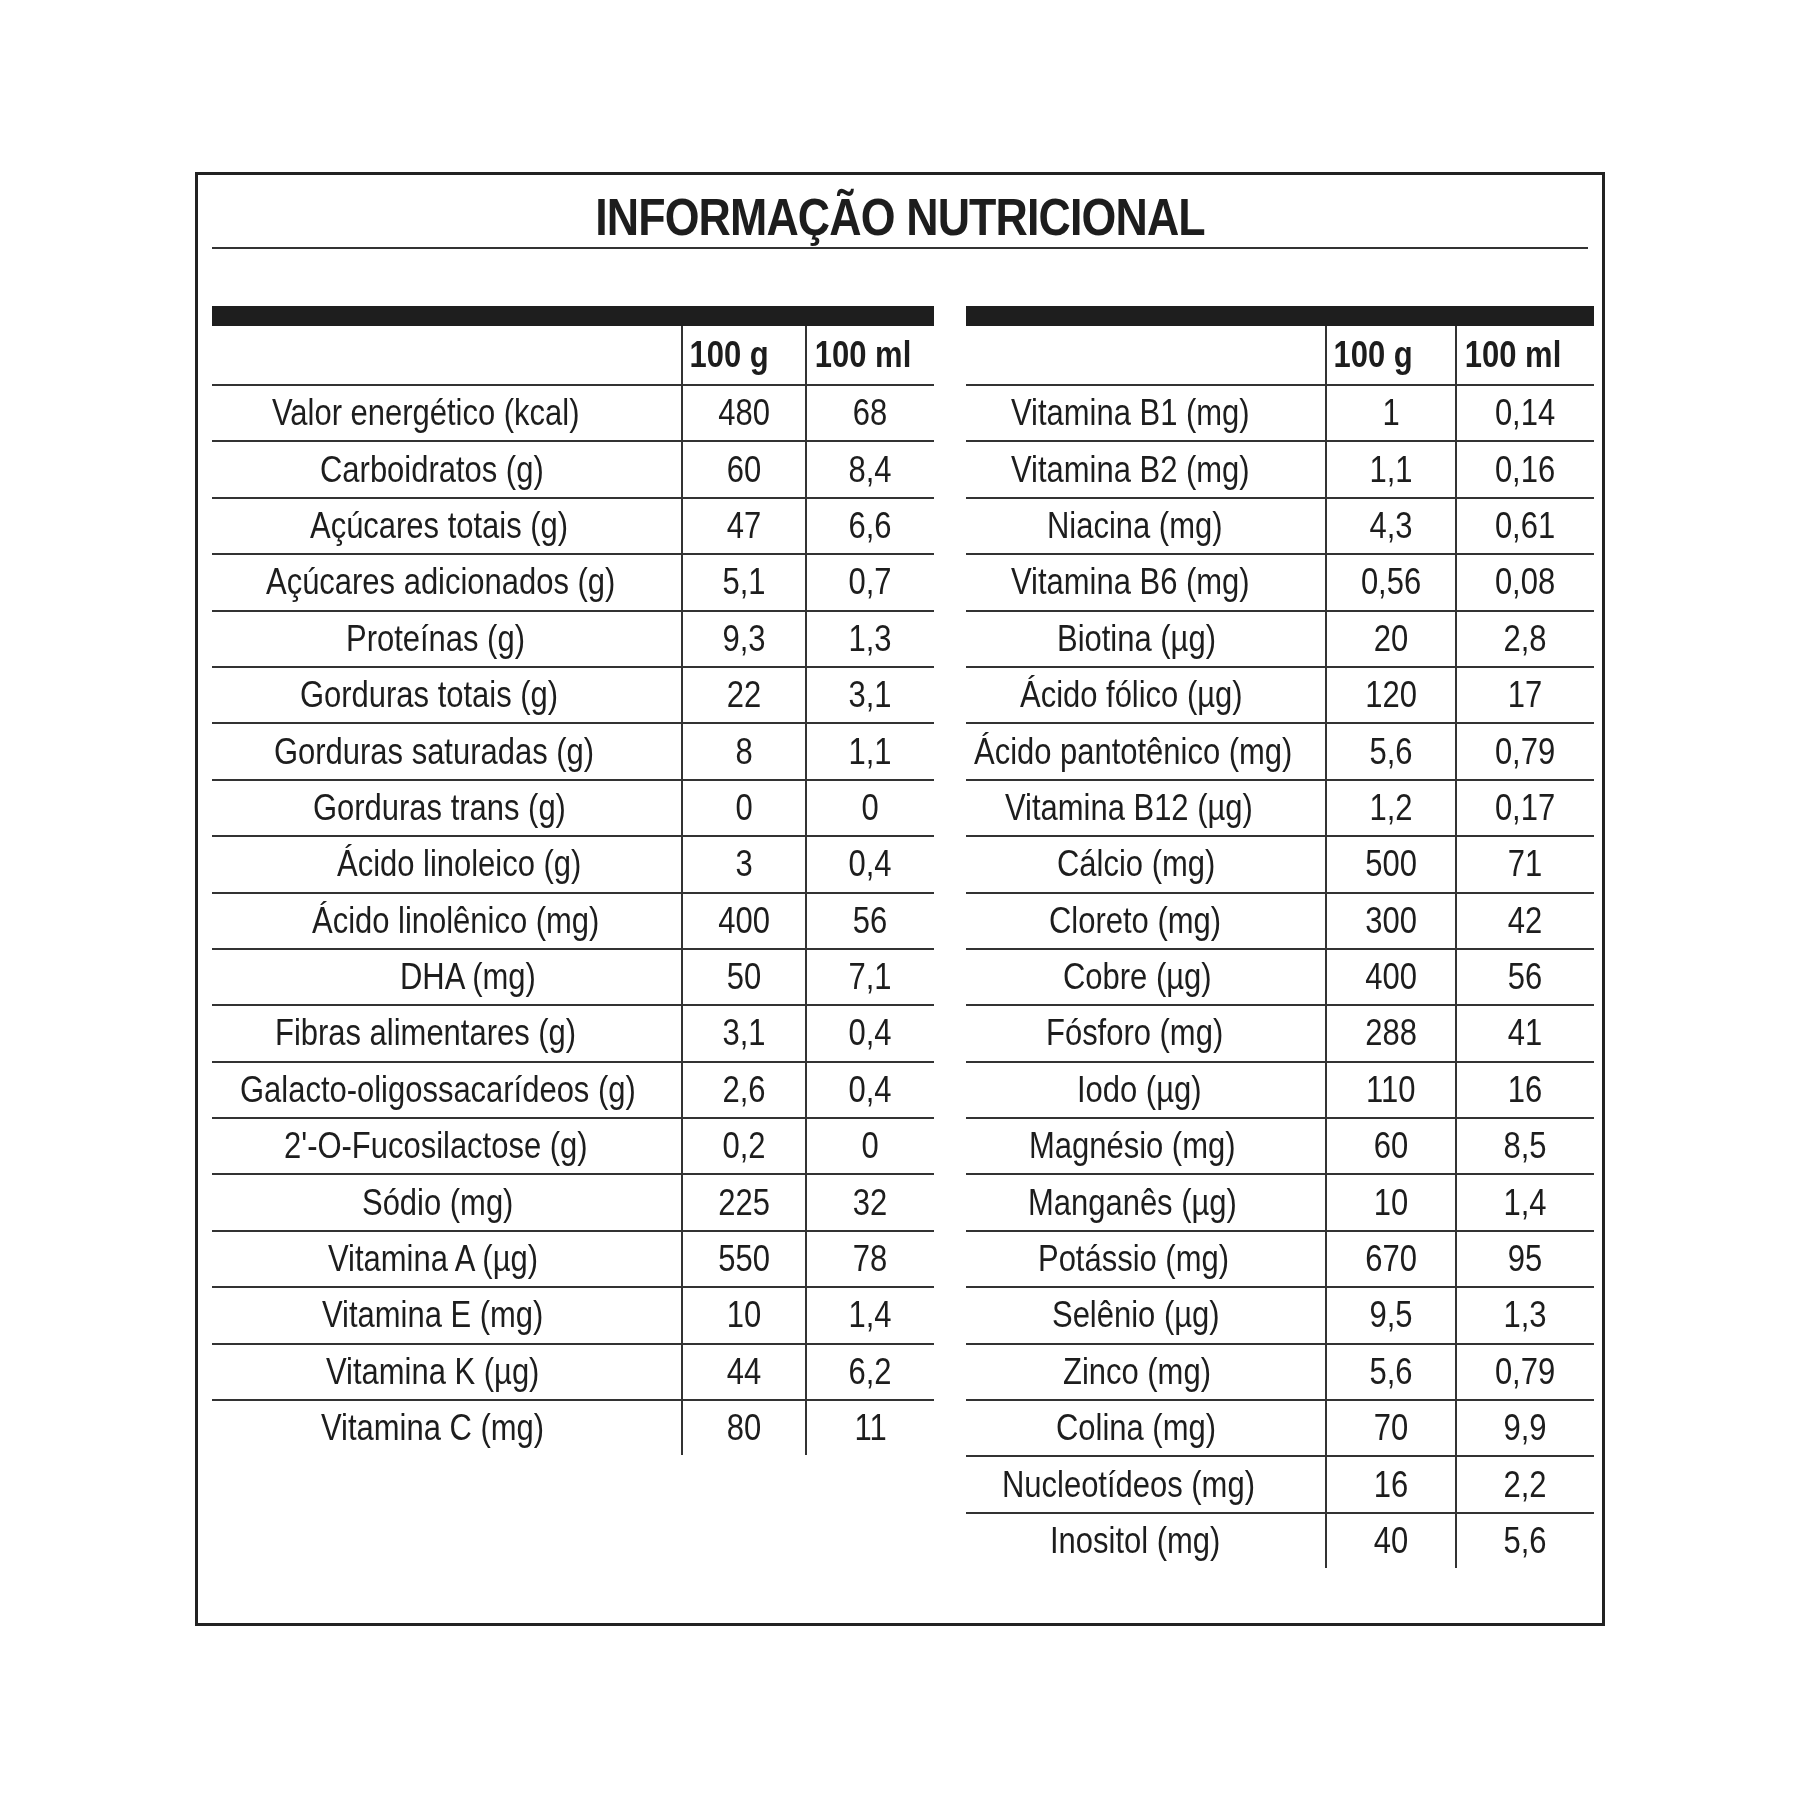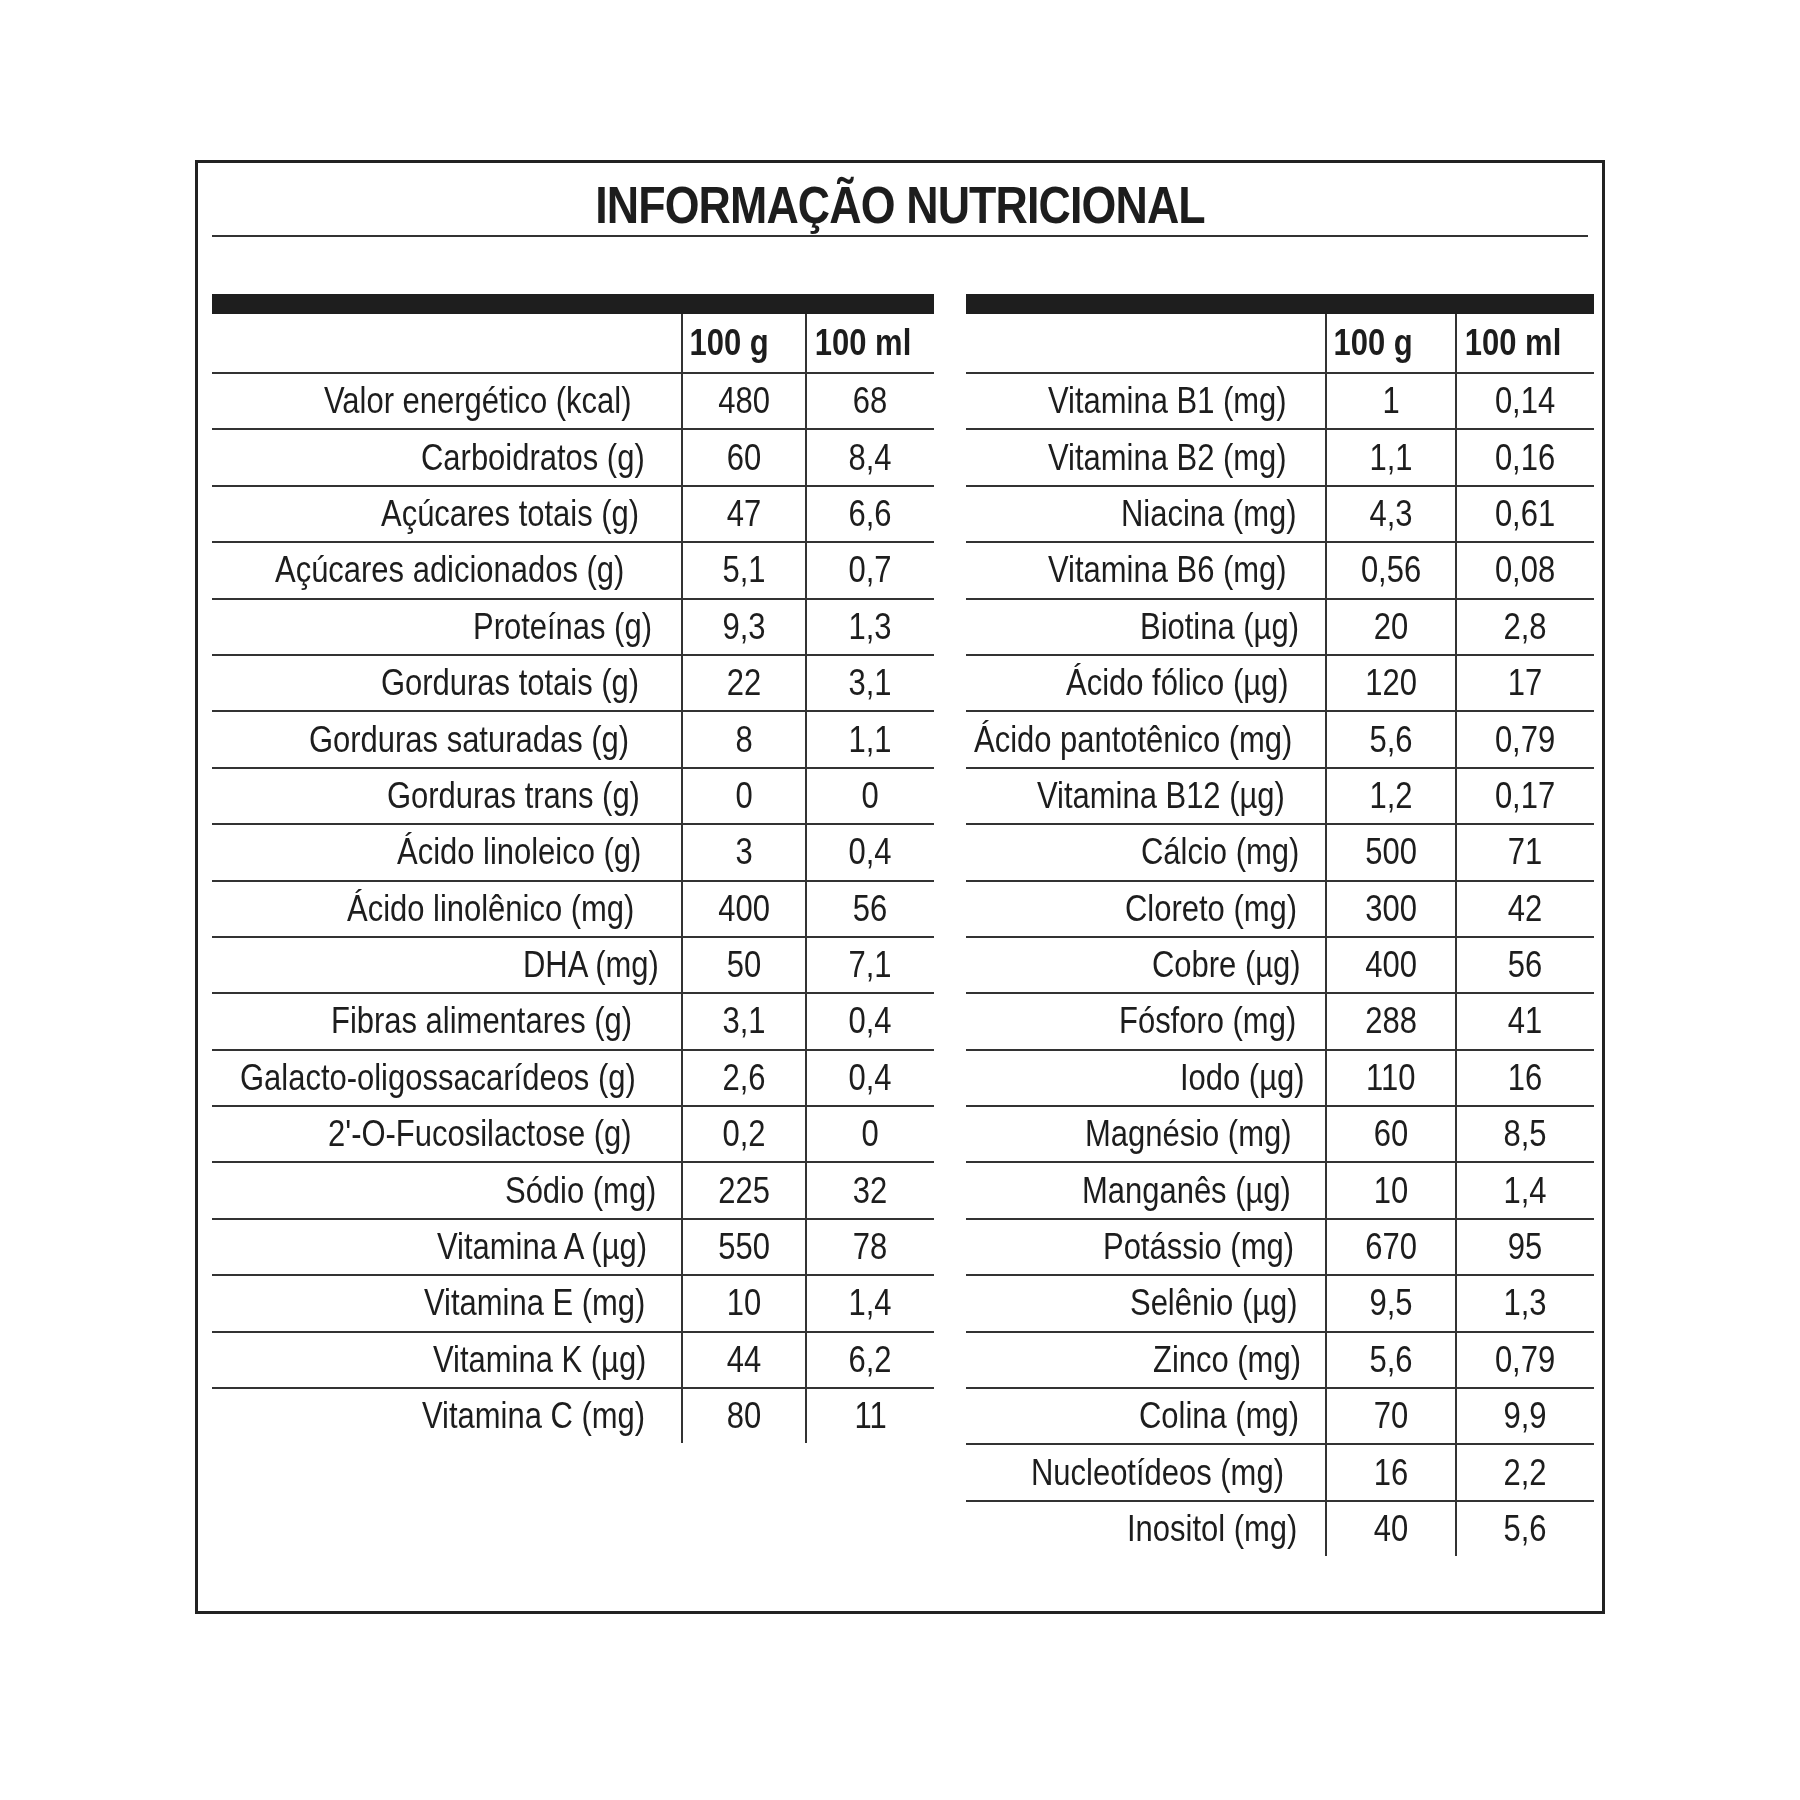--- a/index.html
+++ b/index.html
@@ -1,37 +1,37 @@
 <!DOCTYPE html>
 <html><head>
   <meta charset="utf-8">
   <style>
     html, body { margin:0; padding:0; background:#ffffff; }
     body { width:1800px; height:1800px; position:relative; overflow:hidden;
            font-family:"Liberation Sans", "DejaVu Sans", sans-serif; color:#1d1d1d; }
-    .panel { position:absolute; left:195px; top:160px; width:1404px; height:1448px;
+    .panel { position:absolute; left:195px; top:172px; width:1404px; height:1448px;
              border:3px solid #222; box-sizing:content-box; }
     .title { position:absolute; left:0; right:0; top:12px; text-align:center;
              font-weight:bold; font-size:52px; letter-spacing:-1px;
              transform:scaleX(0.86); transform-origin:center; }
     .title-rule { position:absolute; left:14px; right:14px; top:72px; height:0;
                   border-top:2px solid #333; }
     .tbl { position:absolute; top:131px; border-collapse:collapse; table-layout:fixed; }
     .tbl.left { left:14px; width:722px; }
     .tbl.right { left:768px; width:628px; }
     .tbl .bar td { height:20px; background:#1e1e1e; padding:0; border:none; }
     .tbl th, .tbl td { padding:0; }
     .tbl thead tr.hdr th { height:58px; font-weight:bold; font-size:36px; text-align:left;
                            border-bottom:2px solid #333; vertical-align:middle; }
     .tbl tbody td { height:54.4px; border-bottom:2px solid #333; font-size:36px;
                     vertical-align:middle; white-space:nowrap; }
     .tbl tbody tr:last-child td { border-bottom:none; }
     .tbl .num { text-align:center; border-left:2px solid #333; }
     .tbl thead .num { border-left:2px solid #333; }
-    .tbl .lbl { text-align:right; padding-left:8px; }
+    .tbl .lbl { text-align:center; padding-left:8px; }
     .cond { display:inline-block; transform:scaleX(0.86); transform-origin:left center; }
     .num .cond { transform-origin:center; }
     .ind1 { padding-left:28px !important; }
     .ind2 { padding-left:46px !important; }
     .ind3 { padding-left:66px !important; }
   </style>
 </head>
 <body>
 
 <div class="panel">

